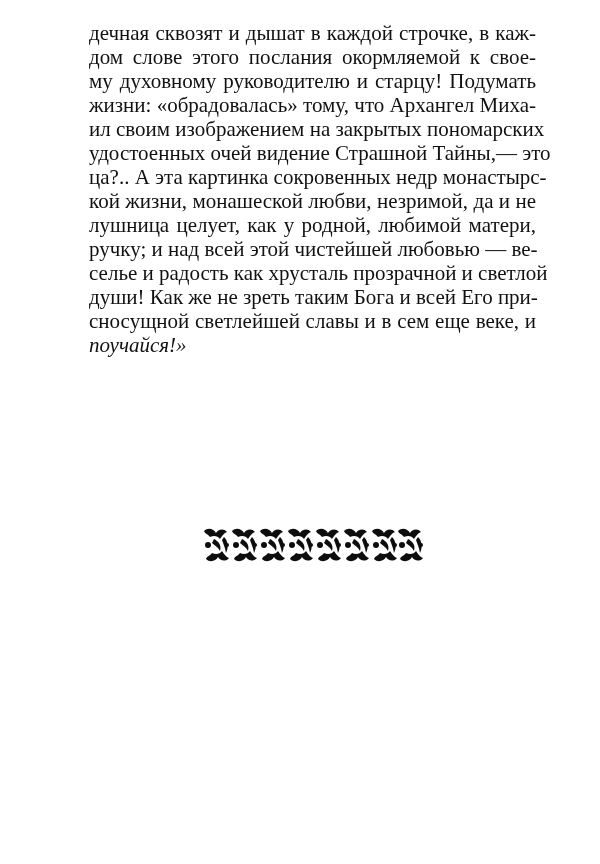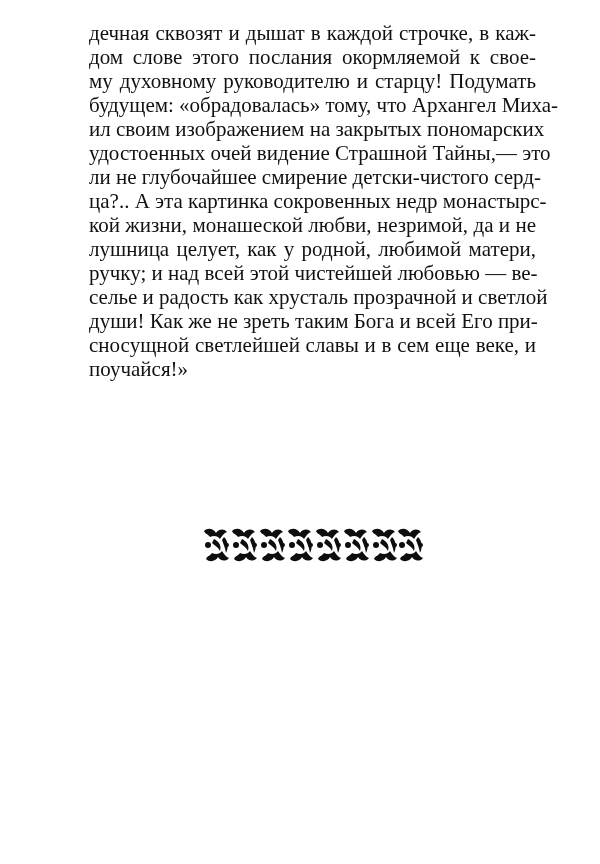--- a/index.html
+++ b/index.html
@@ -11,37 +11,36 @@
   .text-block {
     position: absolute; left: 77px; top: 21px; width: 447px;
     font-family: "Liberation Serif", "DejaVu Serif", serif;
     font-size: 21px; color: #111111;
   }
   .line {
     display: block; height: 24px; line-height: 24px;
     text-align: justify; text-align-last: justify;
     white-space: nowrap;
   }
-  .line.last { text-align-last: left; }
+  .line.last { text-align-last: left; font-style: italic; }
   .ornament {
     position: absolute; left: 190px; top: 527px; width: 222px; height: 36px;
   }
 </style>
 </head>
 <body>
 
 <div class="page">
   <div class="text-block">
     <span class="line">дечная сквозят и дышат в каждой строчке, в каж-</span>
     <span class="line">дом слове этого послания окормляемой к свое-</span>
     <span class="line">му духовному руководителю и старцу! Подумать</span>
-    <span class="line">будущем: «обрадовалась» тому, что Архангел Миха-</span>
+    <span class="line">жизни: «обрадовалась» тому, что Архангел Миха-</span>
     <span class="line">ил своим изображением на закрытых пономарских</span>
     <span class="line">удостоенных очей видение Страшной Тайны,— это</span>
-    <span class="line">ли не глубочайшее смирение детски-чистого серд-</span>
     <span class="line">ца?.. А эта картинка сокровенных недр монастырс-</span>
     <span class="line">кой жизни, монашеской любви, незримой, да и не</span>
     <span class="line">лушница целует, как у родной, любимой матери,</span>
     <span class="line">ручку; и над всей этой чистейшей любовью — ве-</span>
     <span class="line">селье и радость как хрусталь прозрачной и светлой</span>
     <span class="line">души! Как же не зреть таким Бога и всей Его при-</span>
     <span class="line">сносущной светлейшей славы и в сем еще веке, и</span>
     <span class="line last">поучайся!»</span>
   </div>
 

